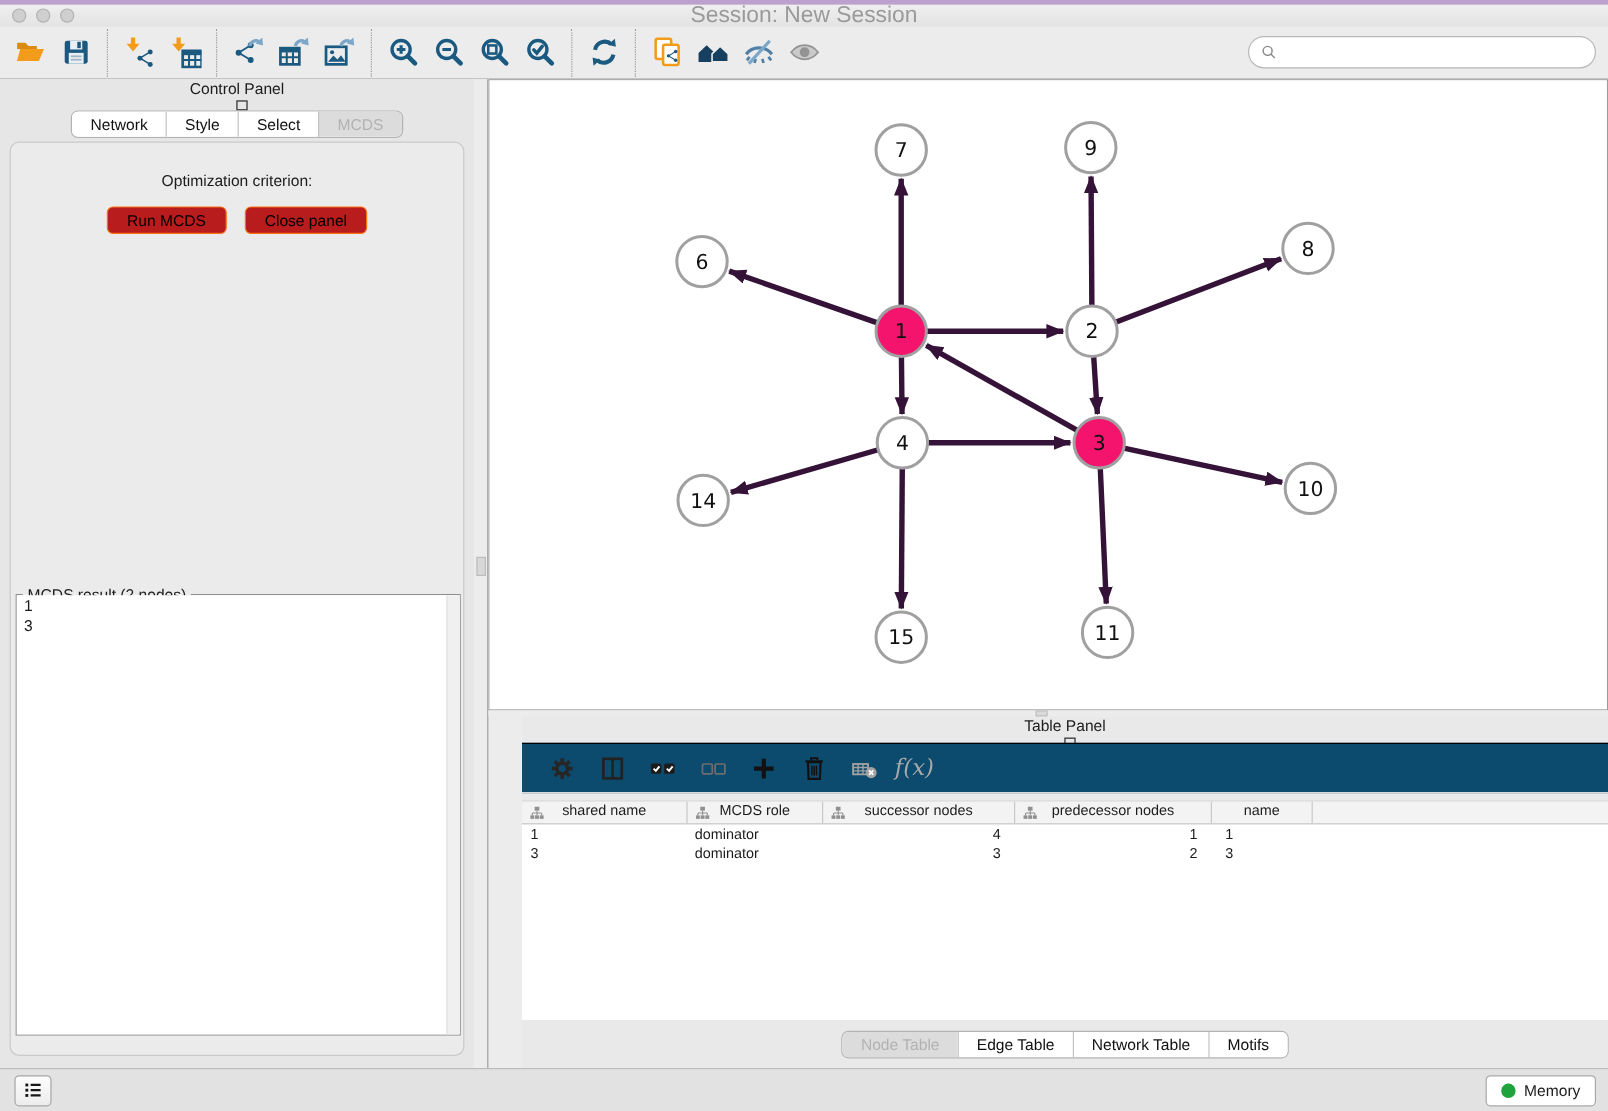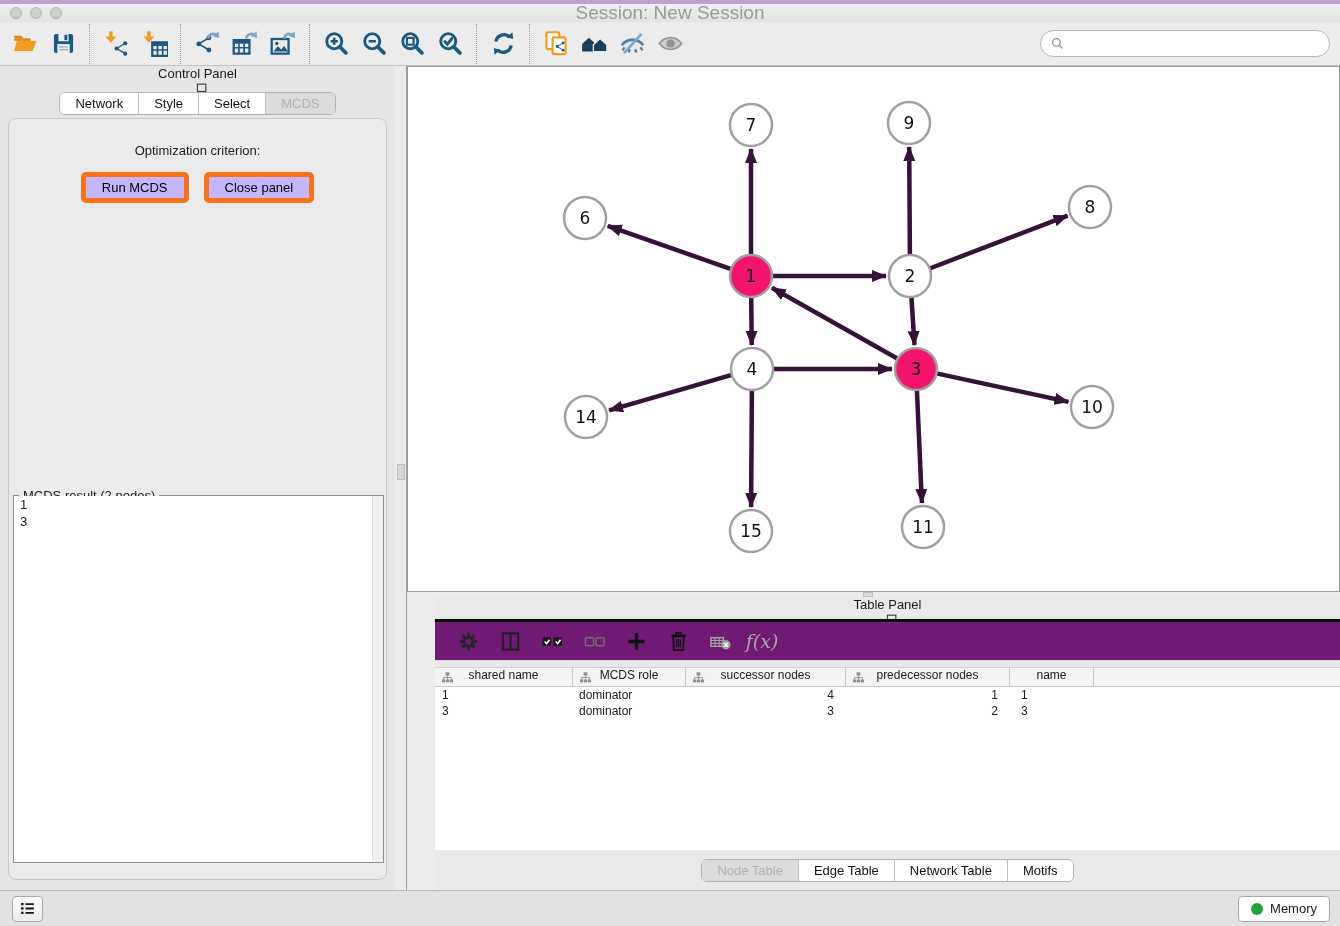--- a/index.html
+++ b/index.html
@@ -35,21 +35,21 @@
   .tab-group { display:inline-flex; border:1px solid #b3b3b3; border-radius:6px; overflow:hidden; background:#fff; }
   .tab { padding:3px 15px; font-size:13px; background:#fff; color:#111; border-left:1px solid #c3c3c3; white-space:nowrap; }
   .tab:first-child { border-left:none; }
   .tab.active { background:#dcdcdc; color:#b2b2b2; }
   .cp-content { position:absolute; left:8px; right:8px; top:52px; bottom:10px; background:#ebebeb; border:1px solid #c9c9c9; border-radius:8px; }
   .opt-label { text-align:center; font-size:13px; margin-top:24px; }
   .criterion-select { width:310px; height:22px; margin:11px auto 0; background:#fff; border:1px solid #a8a8a8; border-radius:5px; display:flex; align-items:center; font-size:13px; padding:0 6px 0 9px; }
   .criterion-select .val { flex:1; }
   .criterion-select svg { width:10px; height:16px; }
   .cp-buttons { display:flex; justify-content:center; gap:15px; margin-top:14px; }
-  .cp-btn { background:#c4b5fd; border:5px solid #f97316; border-radius:5px; font-size:13px; padding:3px 16px; }
+  .cp-btn { background:#b91c1c; border:1px solid #f97316; border-radius:5px; font-size:13px; padding:3px 16px; }
   .result-fieldset { position:absolute; left:4px; right:2px; bottom:16px; top:376px; border:1px solid #8f8f8f; background:#fff; }
   .result-legend { position:absolute; top:-8px; left:5px; background:#ebebeb; padding:0 4px; font-size:13px; }
   .result-body { position:absolute; inset:0; background:#fff; overflow:hidden; }
   .result-line { font-size:13px; line-height:17px; padding-left:6px; }
   .result-body .sb-track { position:absolute; right:0; top:0; bottom:0; width:11px; background:#f0f0f0; border-left:1px solid #e2e2e2; }
 
   .v-splitter { width:12px; background:#ececec; border-right:1px solid #9f9f9f; position:relative; }
   .v-grip { position:absolute; top:398px; left:2px; width:8px; height:16px; background:#d8d8d8; border:1px solid #bdbdbd; }
 
   
@@ -64,21 +64,21 @@
   .net-title { position:absolute; left:0; right:0; text-align:center; font-size:13px; color:#2e2e2e; }
   .net-canvas { flex:1; position:relative; background:#fff; overflow:hidden; }
   .net-canvas svg { position:absolute; left:0; top:0; }
 
   .h-splitter { height:5px; background:#ececec; position:relative; }
   .h-grip { position:absolute; left:456px; top:0; width:10px; height:5px; background:#dadada; border:1px solid #c0c0c0; }
 
   
   .table-panel { flex:1; background:#e9e9e9; display:flex; flex-direction:column; min-height:0;margin-left:28px; }
   .tp-header { height:22px; display:flex; align-items:center; padding:0 12px; font-size:13px; }
-  .tp-toolbar { height:42px; background:#701a75; border-top:3px solid #000000; border-bottom:1px solid #d8d8d8; display:flex; align-items:center; gap:16px; padding-left:20px; flex:none; }
+  .tp-toolbar { height:42px; background:#0c4a6e; border-top:1px solid #000000; border-bottom:1px solid #d8d8d8; display:flex; align-items:center; gap:16px; padding-left:20px; flex:none; }
   .tp-btn { width:26px; height:26px; display:flex; align-items:center; justify-content:center; }
   .tp-btn svg { width:23px; height:23px; }
   .tp-btn .fx { font-family:"DejaVu Serif", serif; font-style:italic; font-size:19px; color:#a9a9a9; }
   .tp-table { margin-top:6px; background:#fff; flex:1; border-top:1px solid #cfcfcf; overflow:hidden; }
   .thead { display:flex; height:19px; background:#f3f3f3; border-bottom:1px solid #c9c9c9; font-size:12px; }
   .th { position:relative; display:flex; align-items:flex-start; justify-content:center; border-right:1px solid #c9c9c9; }
   .th .sort-ic { position:absolute; left:6px; top:3px; width:13px; height:13px; }
   .th.filler { flex:1; border-right:none; }
   .trow { display:flex; height:16px; font-size:12px; align-items:center; }
   .td { overflow:hidden; white-space:nowrap; }

